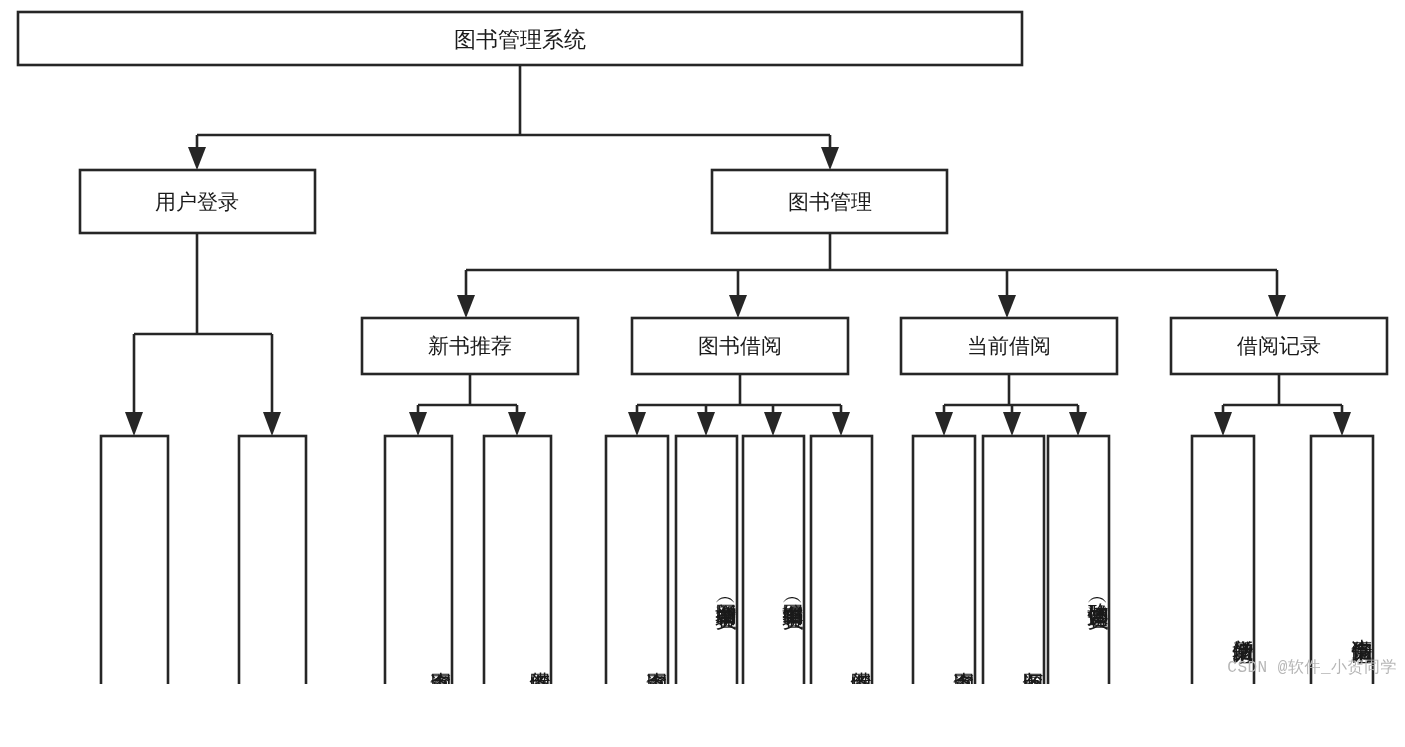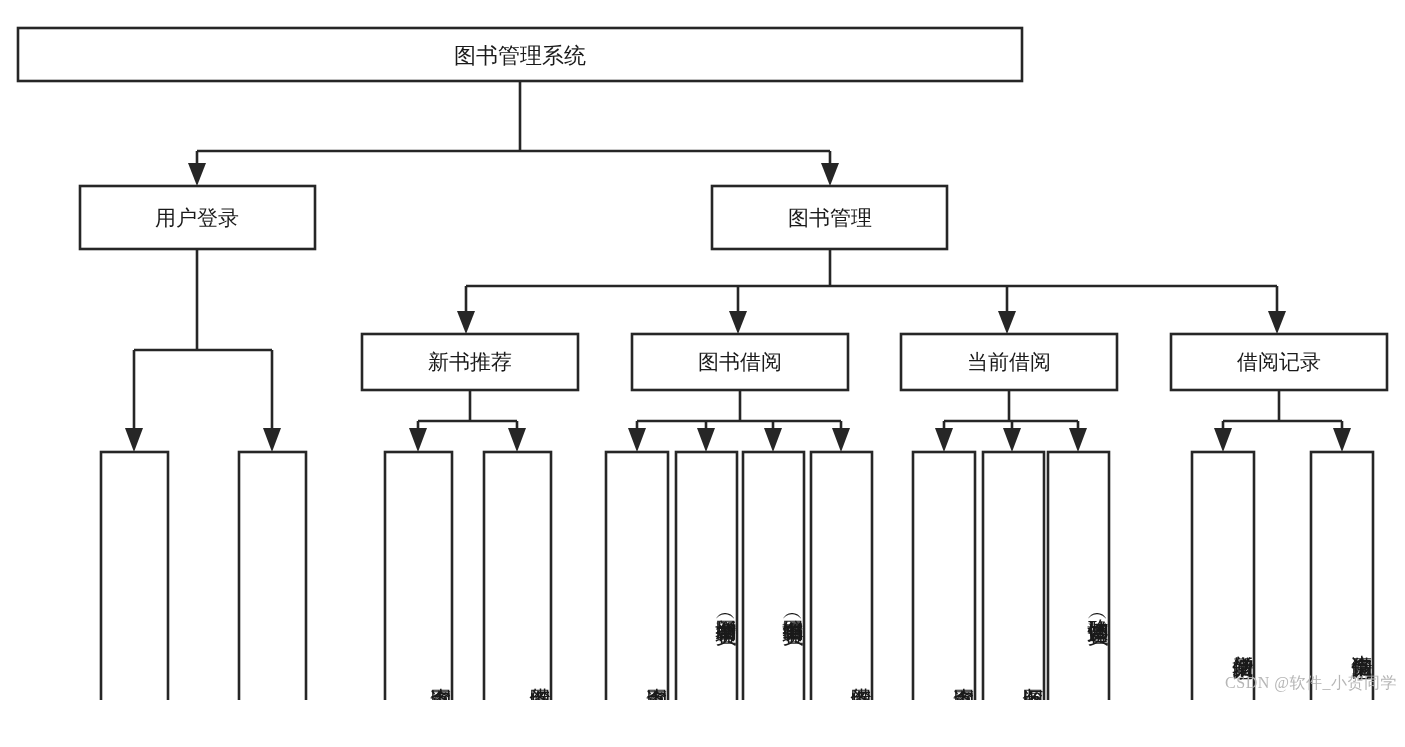--- a/index.html
+++ b/index.html
@@ -9,21 +9,20 @@
   }
   body {
     font-family: "Liberation Sans", "DejaVu Sans", sans-serif;
   }
   #diagram-root {
     position: relative;
     width: 1405px;
     height: 684px;
     background: #ffffff;
     overflow: hidden;
-    margin-top: 16px;
   }
   svg#tree-svg {
     position: absolute;
     left: 0;
     top: 0;
     width: 1405px;
     height: 747px;
     display: block;
   }
   .node-box {
@@ -64,21 +63,21 @@
     align-items: flex-start;
     justify-content: center;
     letter-spacing: 1px;
     white-space: nowrap;
     pointer-events: none;
   }
   .watermark {
     position: absolute;
     right: 8px;
     bottom: 6px;
-    font-family: Liberation Serif, serif;
+    font-family: Liberation Mono, monospace;
     font-size: 16px;
     color: #b6b6b6;
     letter-spacing: 0.5px;
     white-space: nowrap;
   }
 </style>
 </head>
 <body>
 
 <div id="diagram-root">

